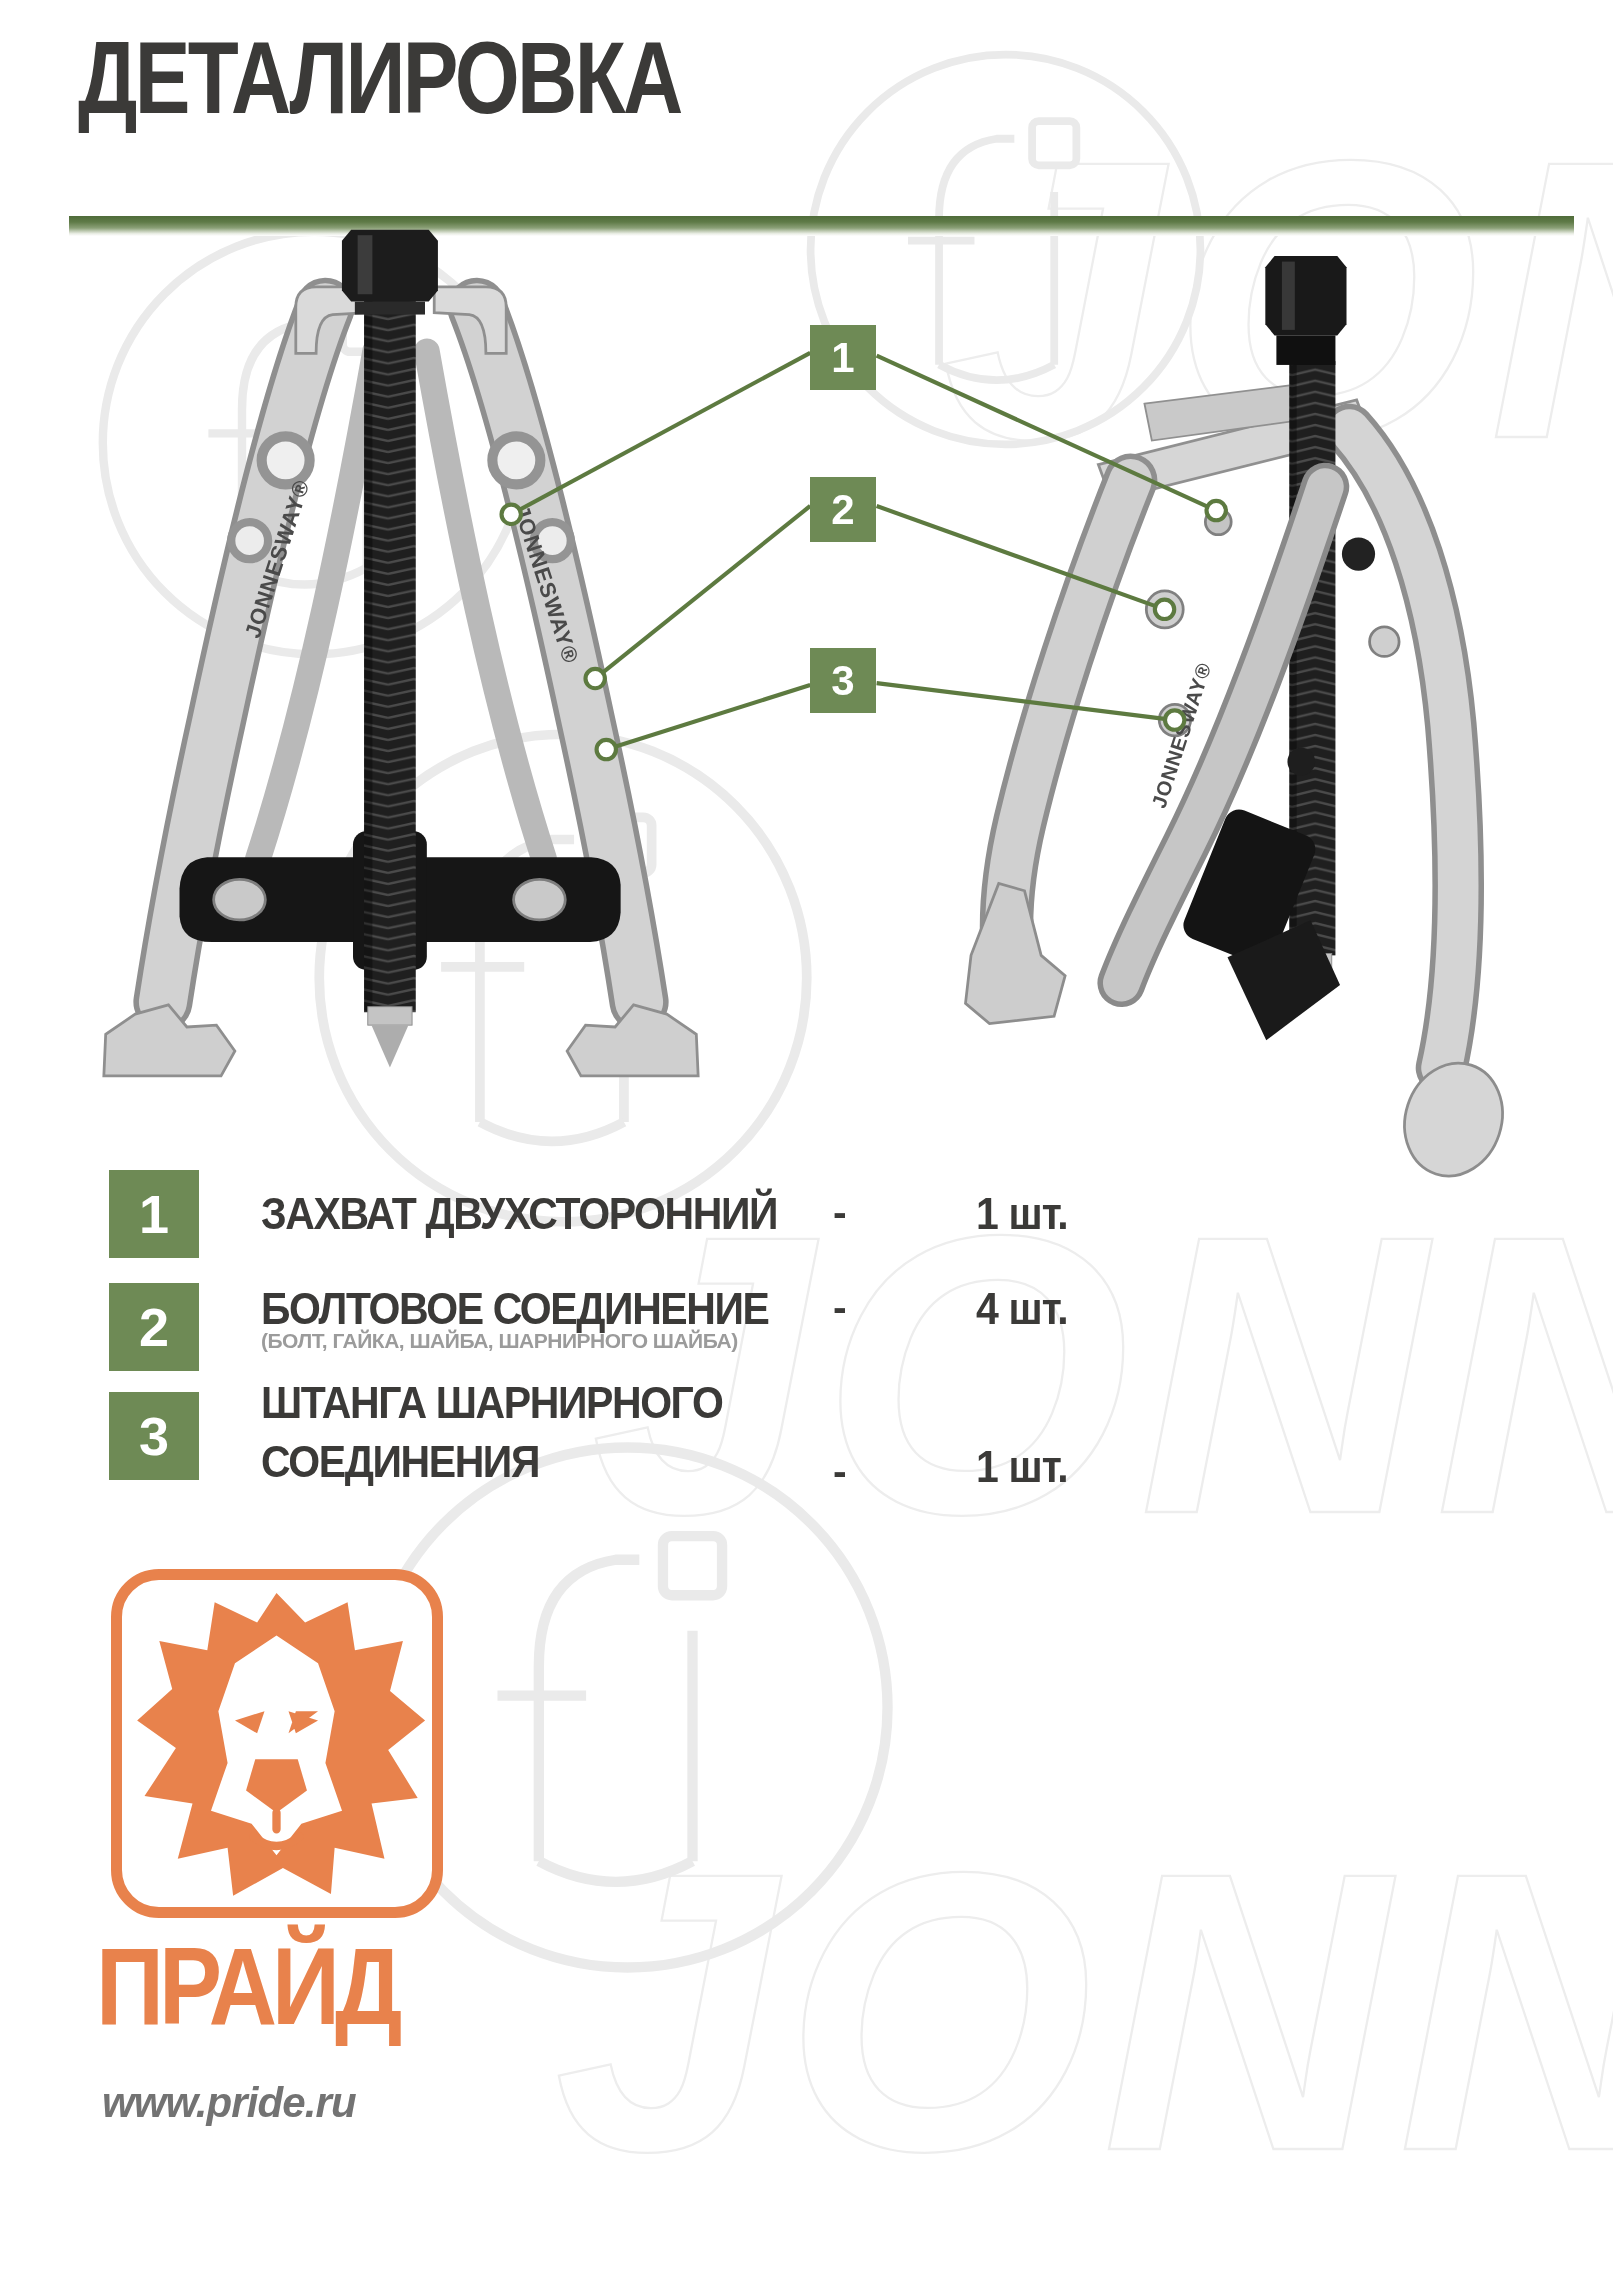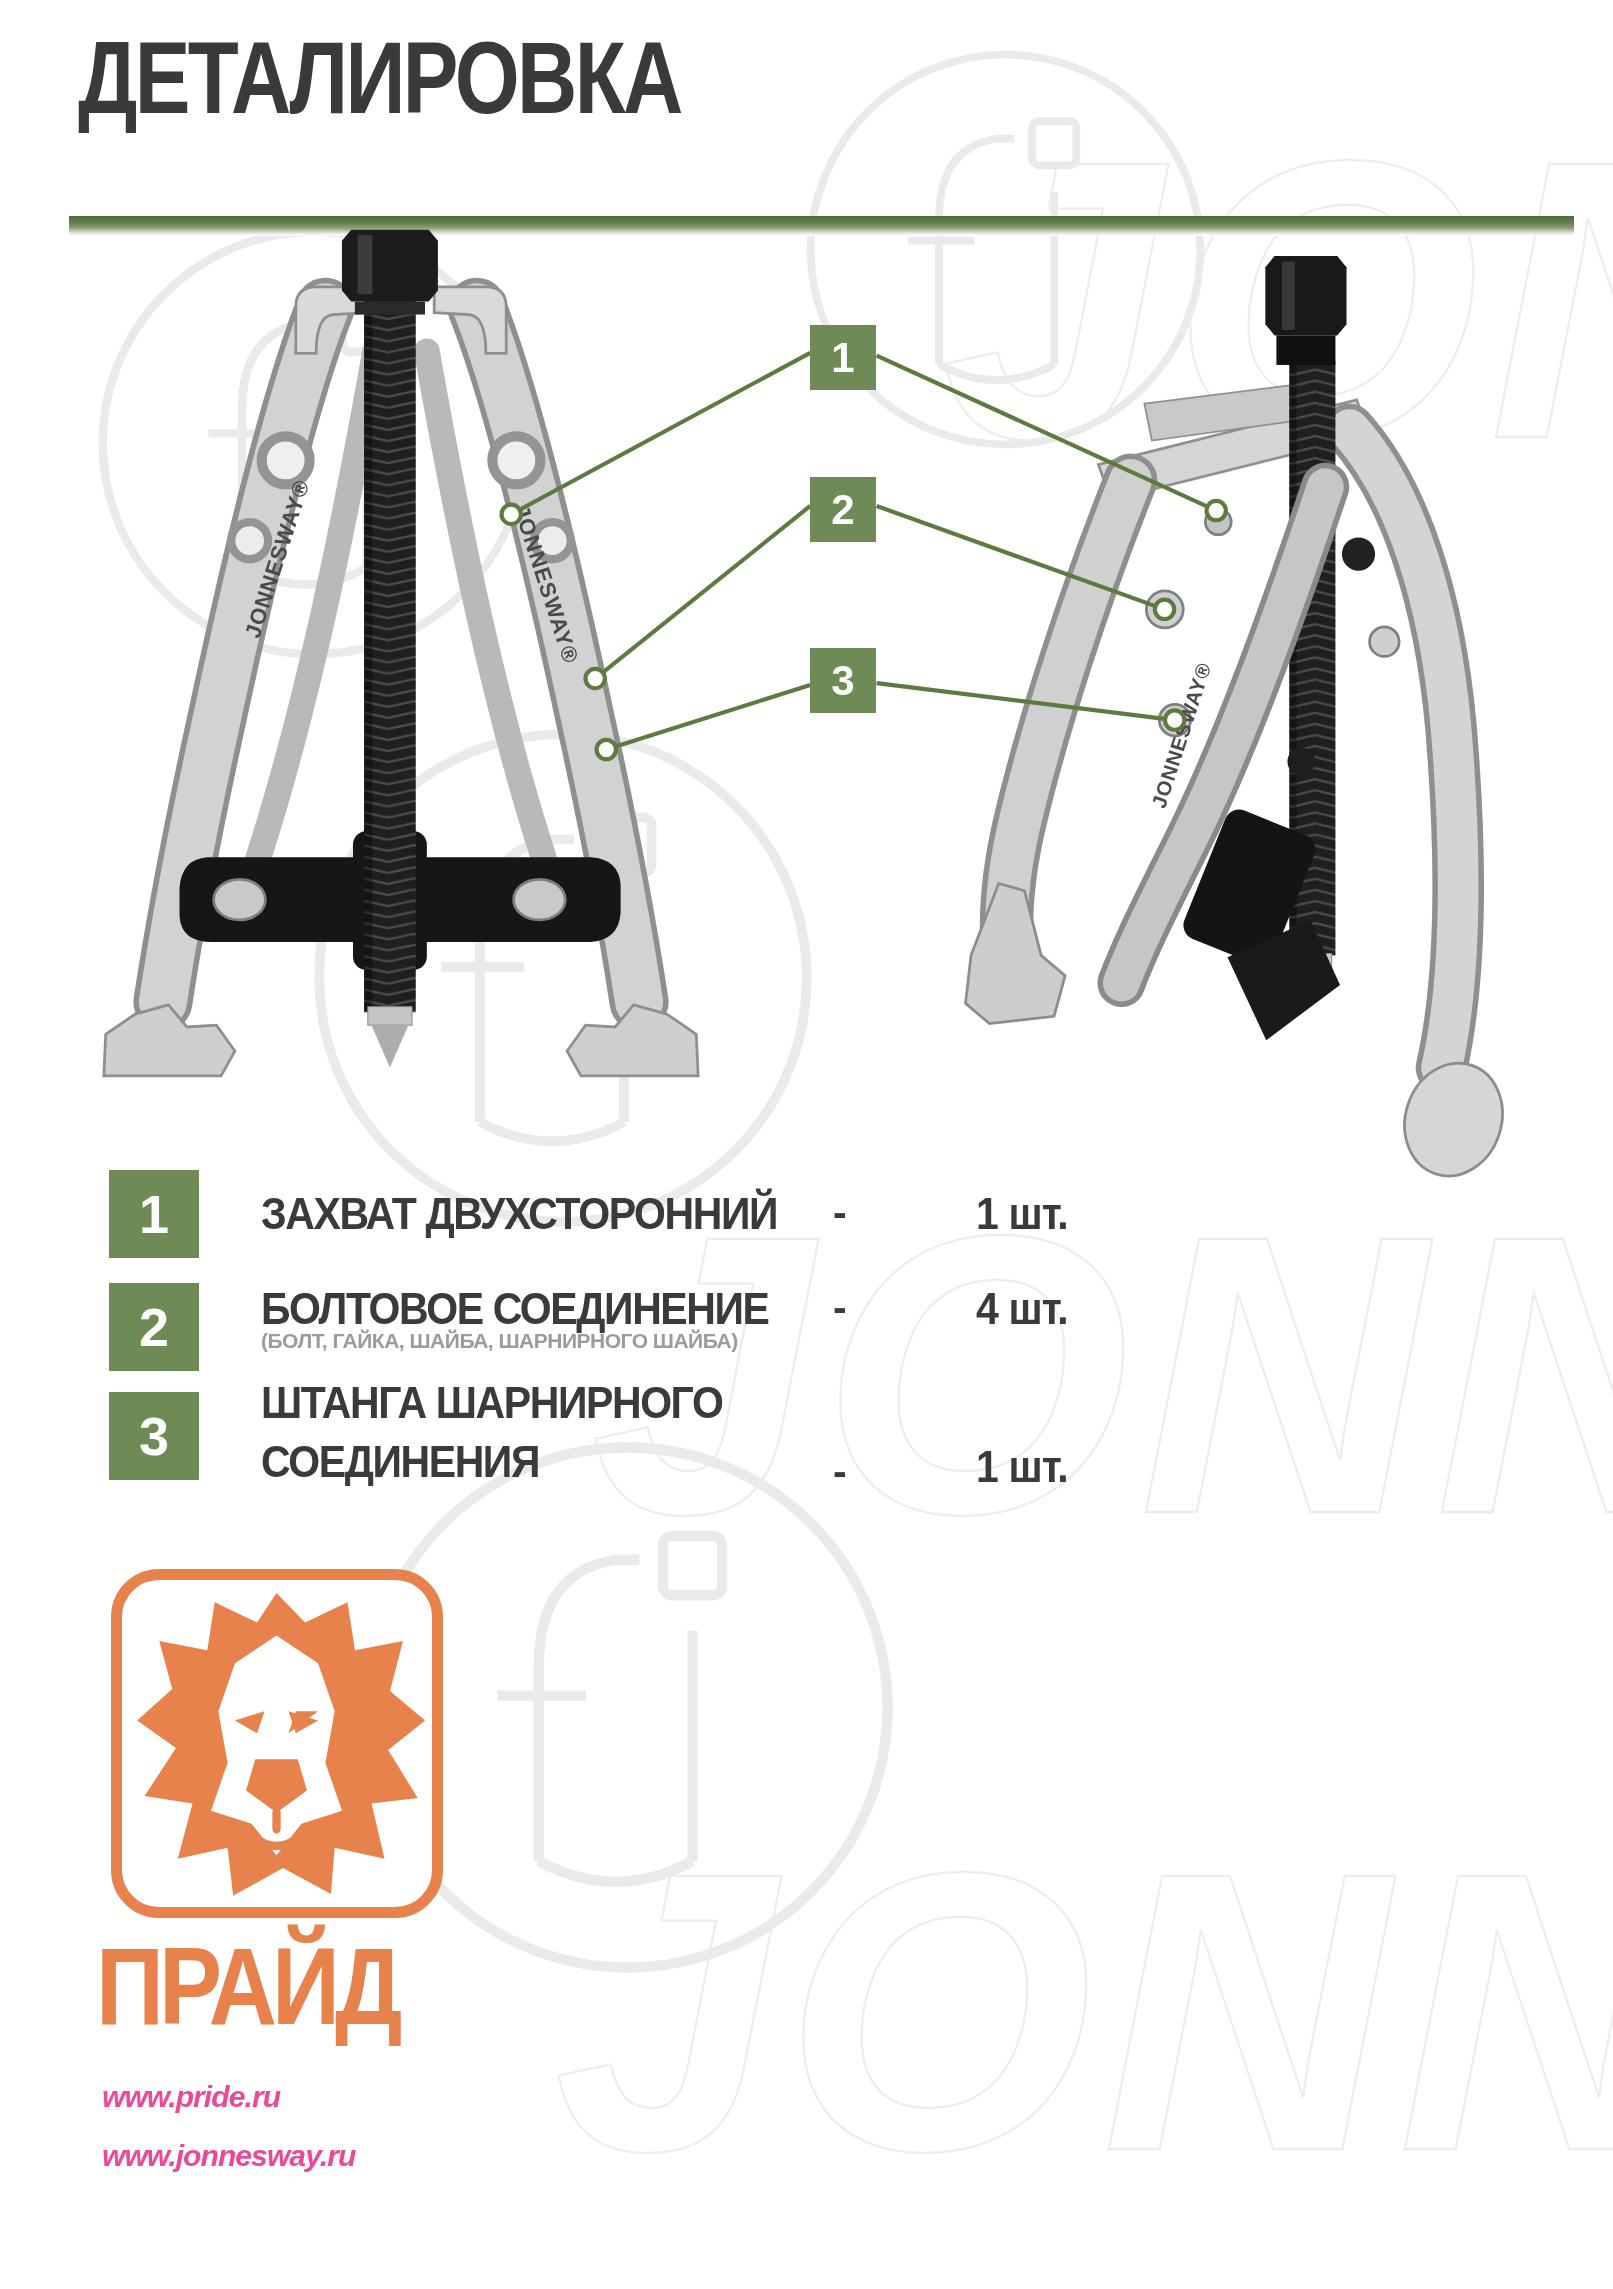--- a/index.html
+++ b/index.html
@@ -55,21 +55,21 @@
   .lion-box{
     left:111px;top:1569px;width:332px;height:349px;border:11px solid #E8824C;
     border-radius:48px;box-sizing:border-box;background:#ffffff;
   }
   .brand-name{
     left:96px;top:1931px;font-size:105px;font-weight:bold;color:#E8824C;
     letter-spacing:-5.5px;line-height:1;transform:scale(0.9,1.05);
     transform-origin:0 0;white-space:nowrap;
   }
   .site-link{
-    font-size:30px;font-weight:bold;font-style:italic;color:#ec4899;
+    font-size:42px;font-weight:bold;font-style:italic;color:#737373;
     letter-spacing:-0.9px;line-height:1;white-space:nowrap;text-decoration:none;
     position:absolute;cursor:pointer;
   }
 </style>
 </head>
 <body>
 
 <div class="canvas">
 
   <div class="wm-layer">
@@ -256,16 +256,15 @@
       <path fill="#E8824C" d="M165,12 L196,44 L242,22 L250,74 L302,64 L288,118 L326,150 L286,182 L318,234 L268,240 L282,300 L228,288 L224,338 L172,310 L118,340 L112,288 L58,300 L74,240 L22,232 L56,180 L14,150 L52,116 L38,64 L90,74 L98,22 L144,44 Z"></path>
       <path fill="#ffffff" d="M165,58 L210,88 L228,140 L218,196 L236,248 L192,262 L165,296 L138,262 L94,248 L112,196 L102,140 L120,88 Z"></path>
       <path fill="#E8824C" d="M120,150 L152,140 L144,164 Z"></path>
       <path fill="#E8824C" d="M210,140 L178,164 L186,140 Z M178,140 L210,150 L186,164 Z"></path>
       <path fill="#E8824C" d="M142,192 L188,192 L198,226 L165,250 L132,226 Z"></path>
       <path d="M165,250 L165,268 M140,276 Q165,296 190,276" stroke="#E8824C" stroke-width="9" fill="none" stroke-linecap="round"></path>
     </svg>
   </div>
   <div class="abs brand-name">ПРАЙД</div>
   <a class="site-link" style="left:102px;top:2082px;">www.pride.ru</a>
-  <a class="site-link" style="left:102px;top:2141px;">www.jonnesway.ru</a>
 
 </div>
 
 
 </body></html>

